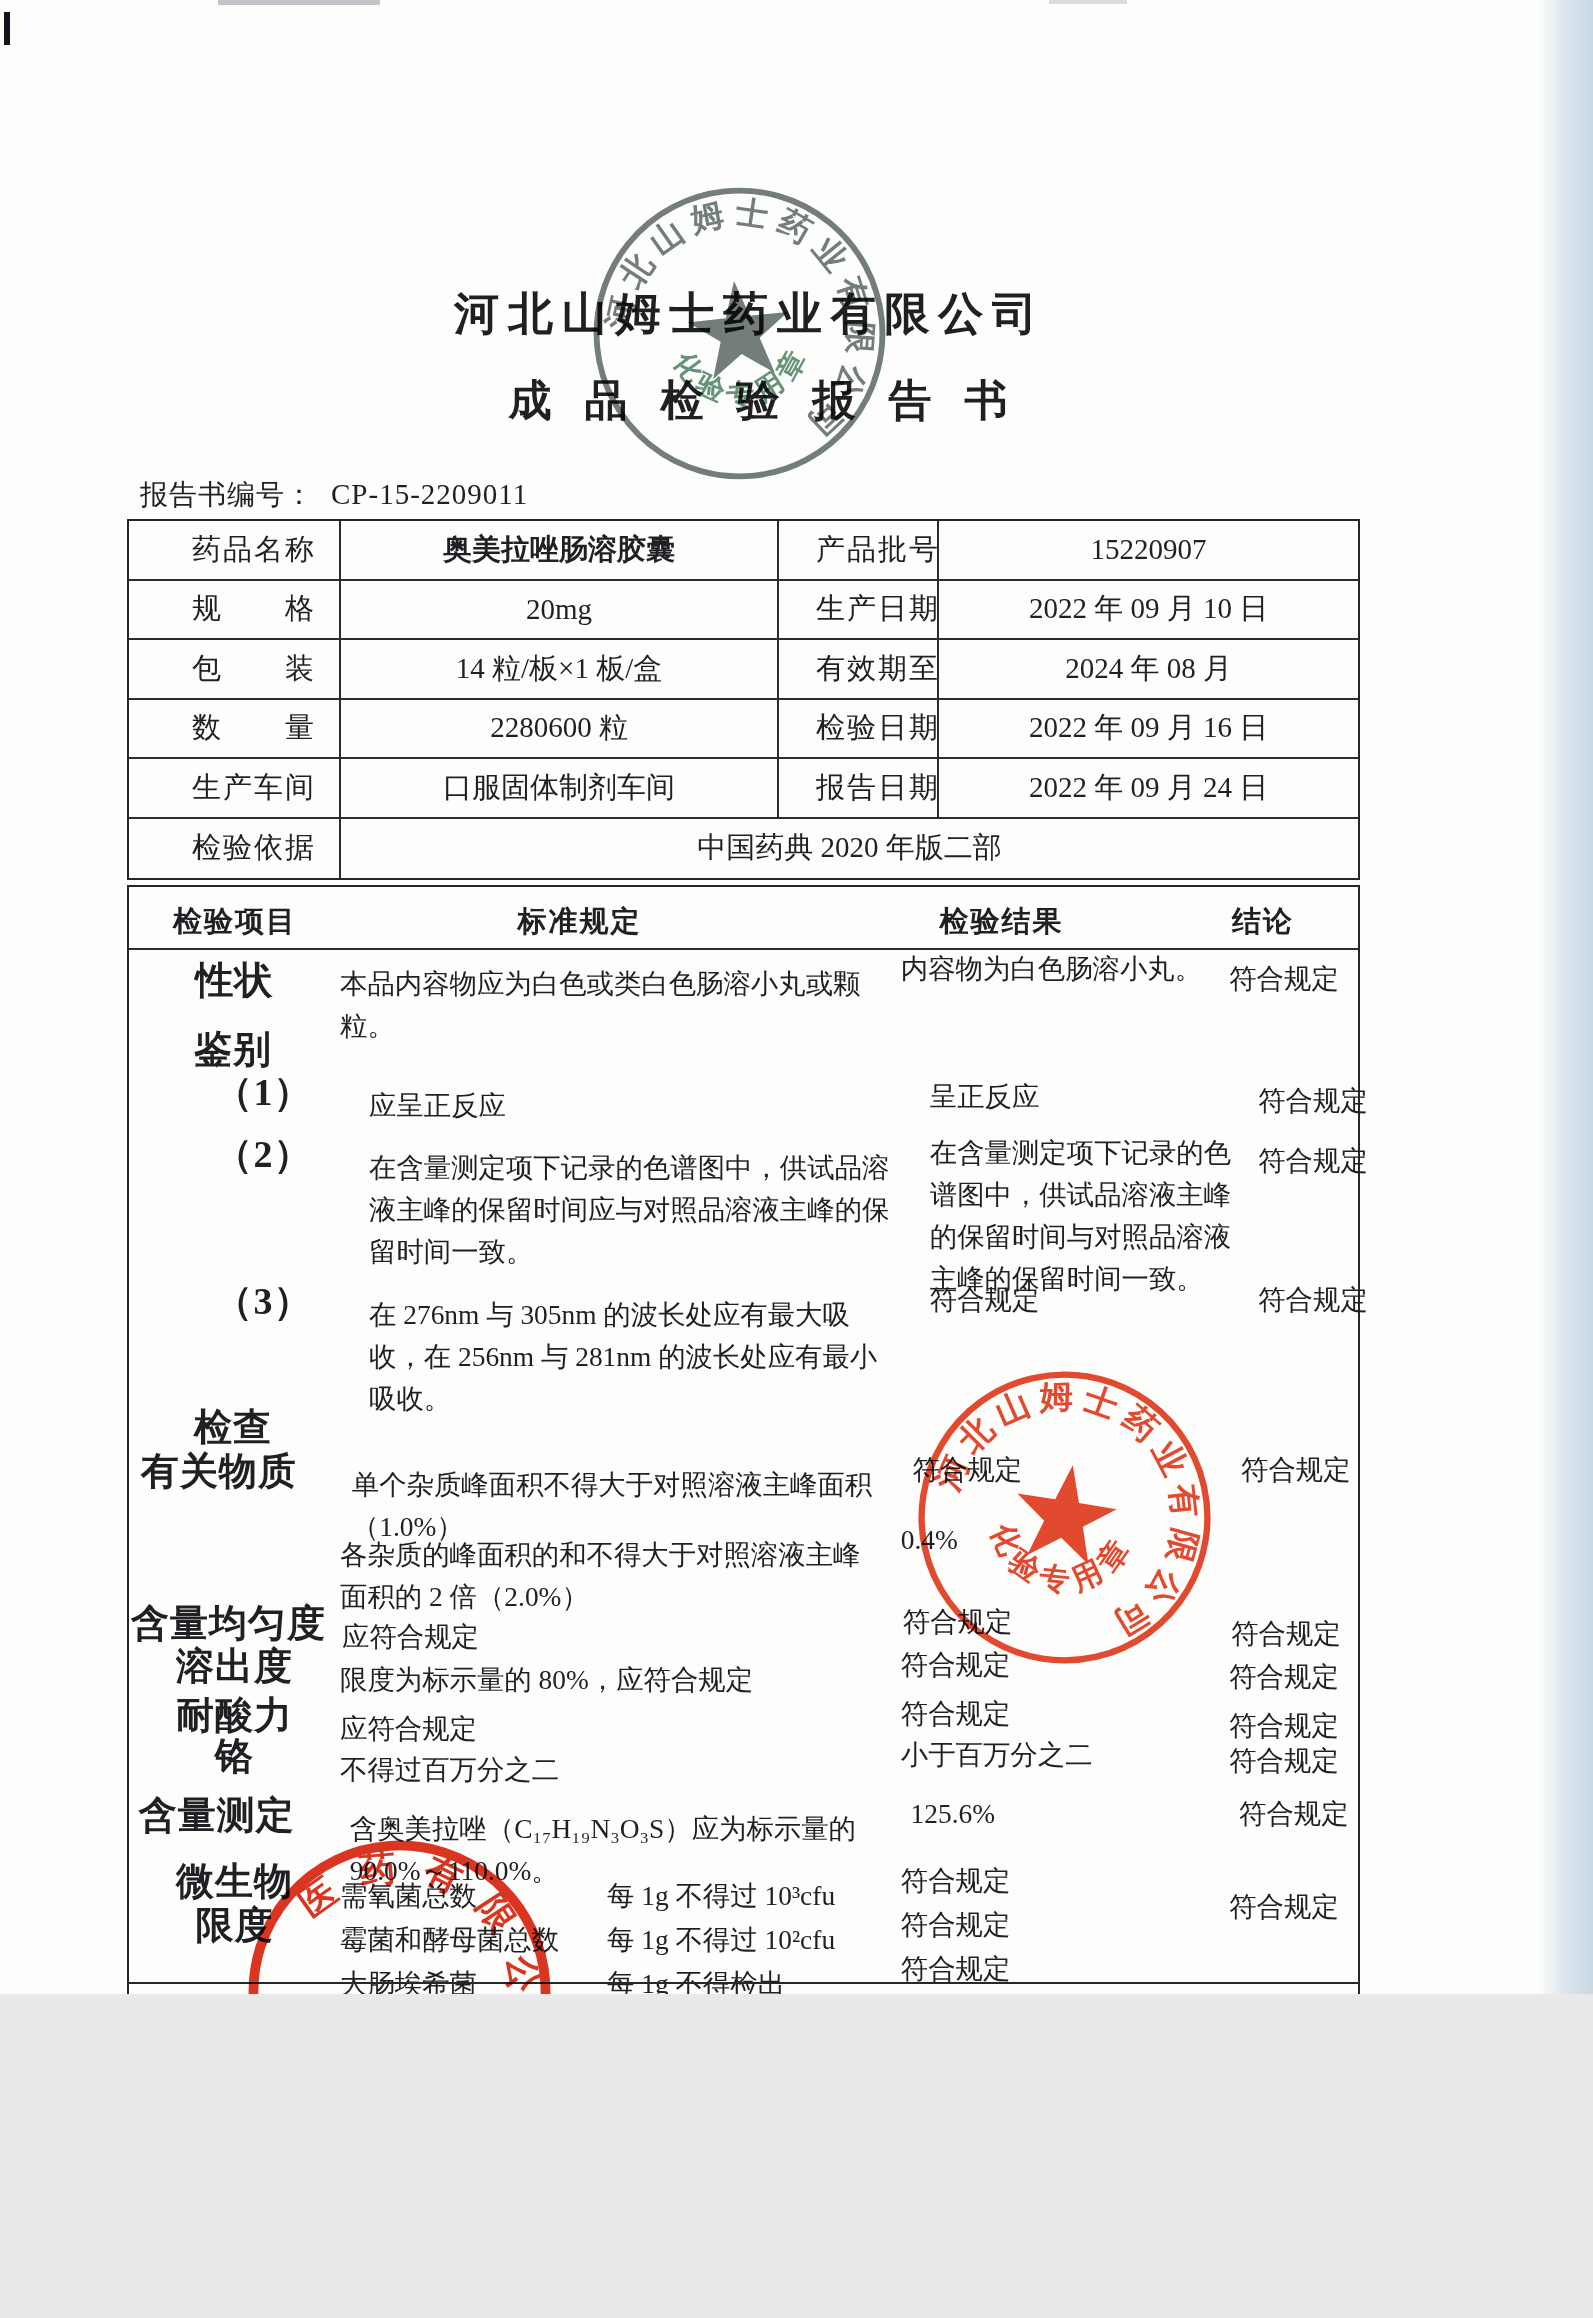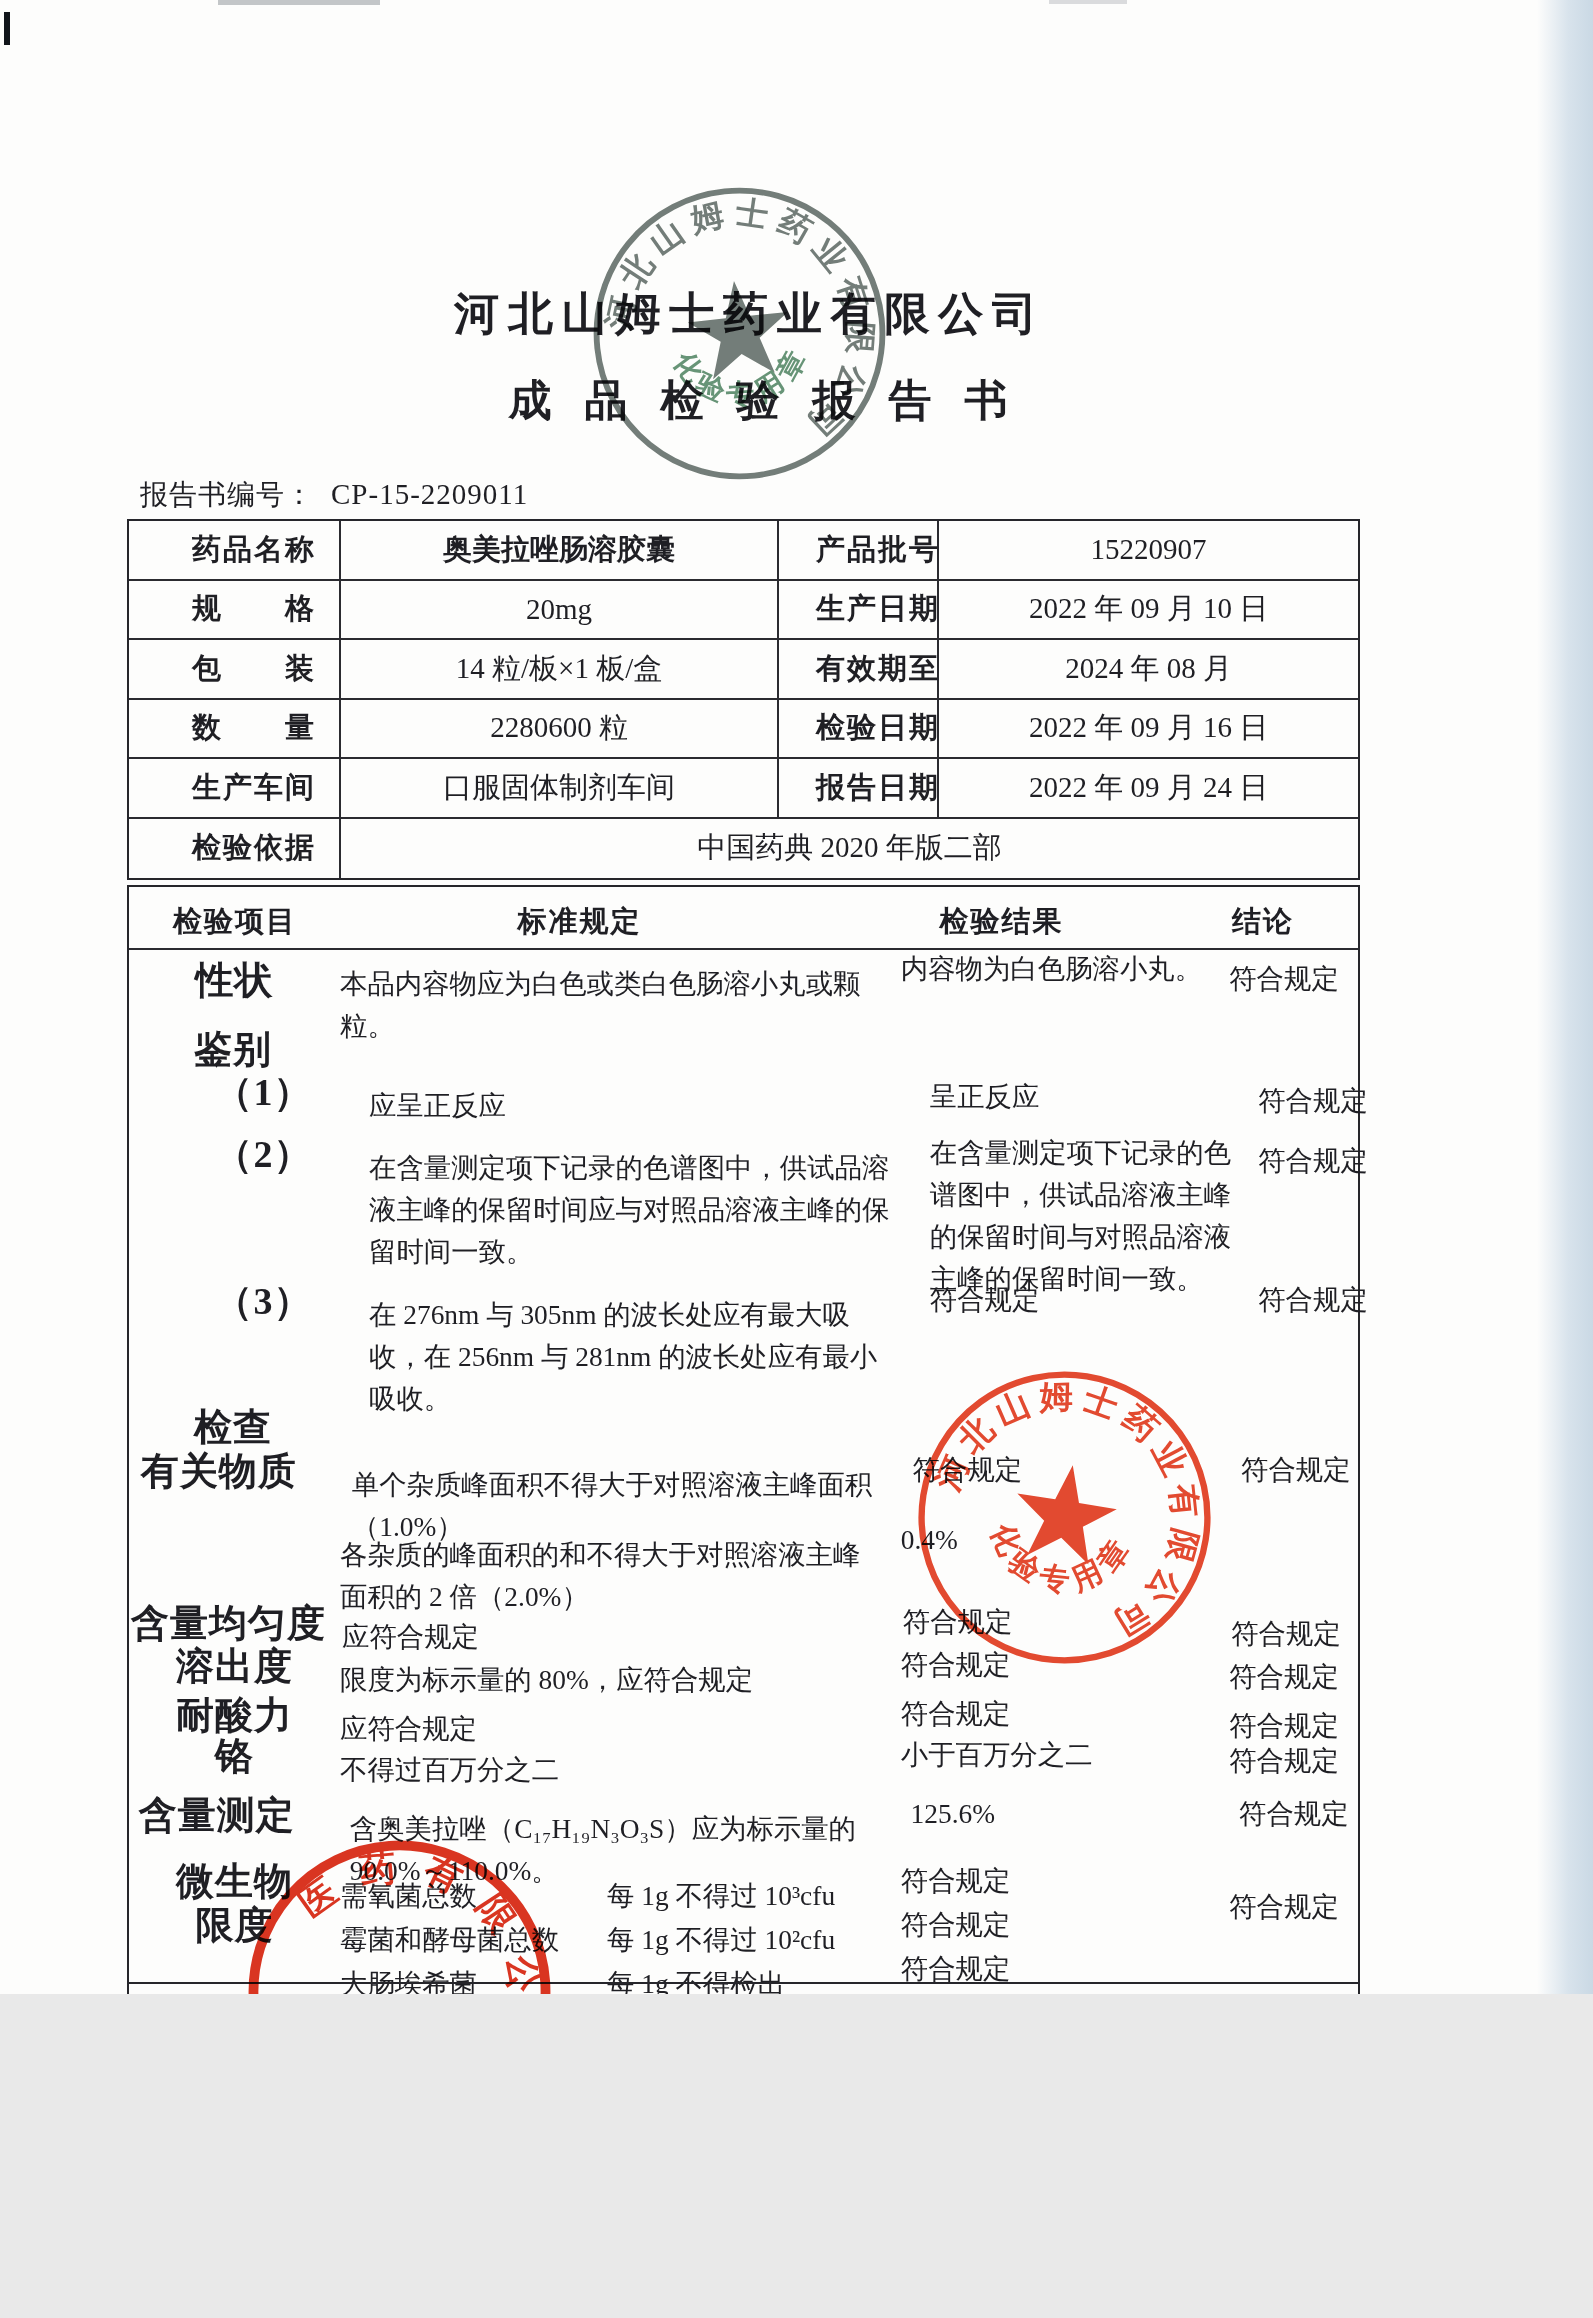--- a/index.html
+++ b/index.html
@@ -37,21 +37,21 @@
     border:2.9px solid #26262b;box-sizing:border-box;
     display:grid;
     grid-template-columns:212px 438px 160px auto;
     grid-template-rows:repeat(6,1fr);
   }
   .info-table .cell{
     border-right:2px solid #2b2b30;border-bottom:2px solid #2b2b30;
     display:flex;align-items:center;justify-content:center;
     font-size:29px;box-sizing:border-box;white-space:pre;
   }
-  .info-table .lab{font-weight:700;letter-spacing:2px;padding-left:40px;}
+  .info-table .lab{font-weight:400;letter-spacing:2px;padding-left:40px;}
   .info-table .drug{font-weight:700;}
   .info-table .last-r{border-bottom:none;}
   .info-table .last-c{border-right:none;}
   .info-table .basis-val{grid-column:2 / 5;}
 
   
   .insp{
     position:absolute;left:127px;top:885px;width:1233px;height:1161px;
     border:2.9px solid #26262b;box-sizing:border-box;
   }

